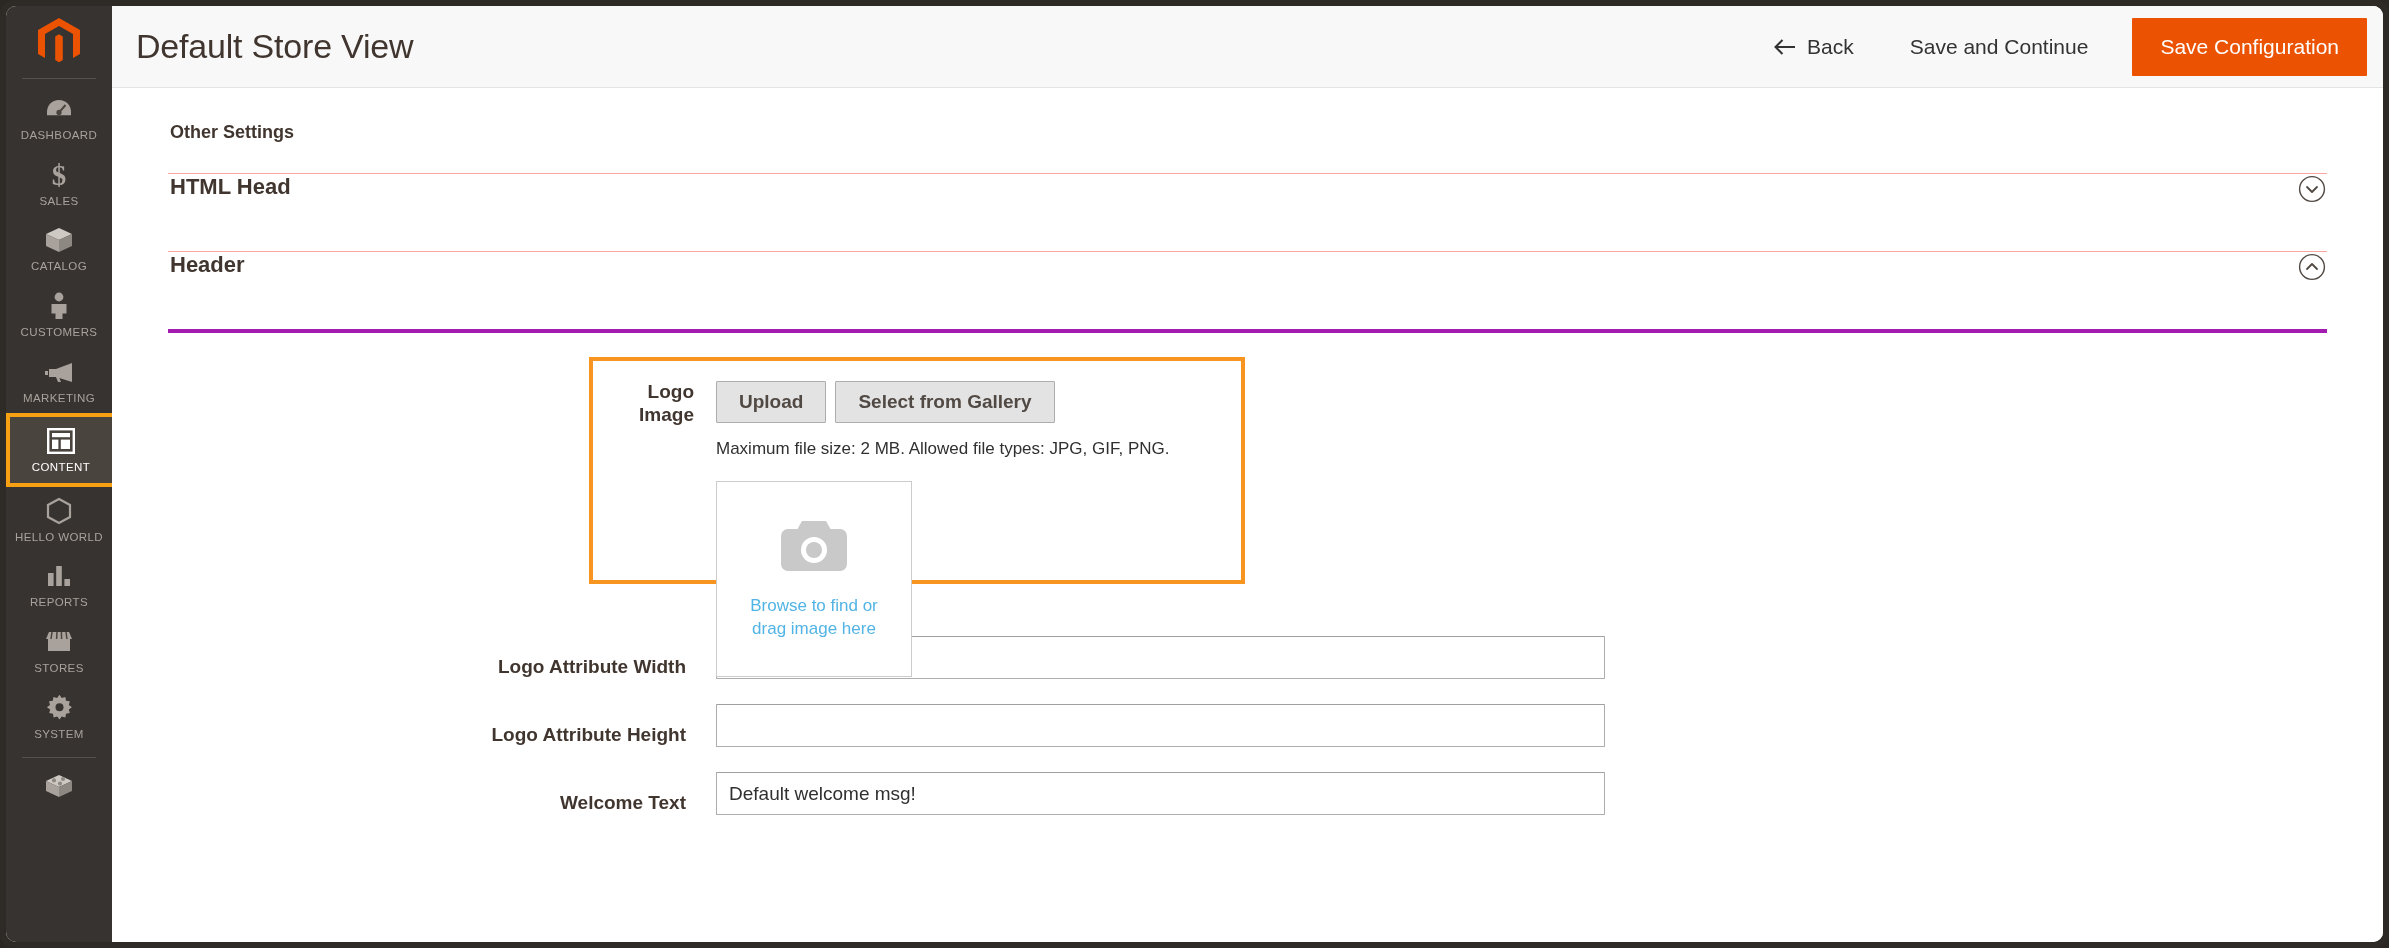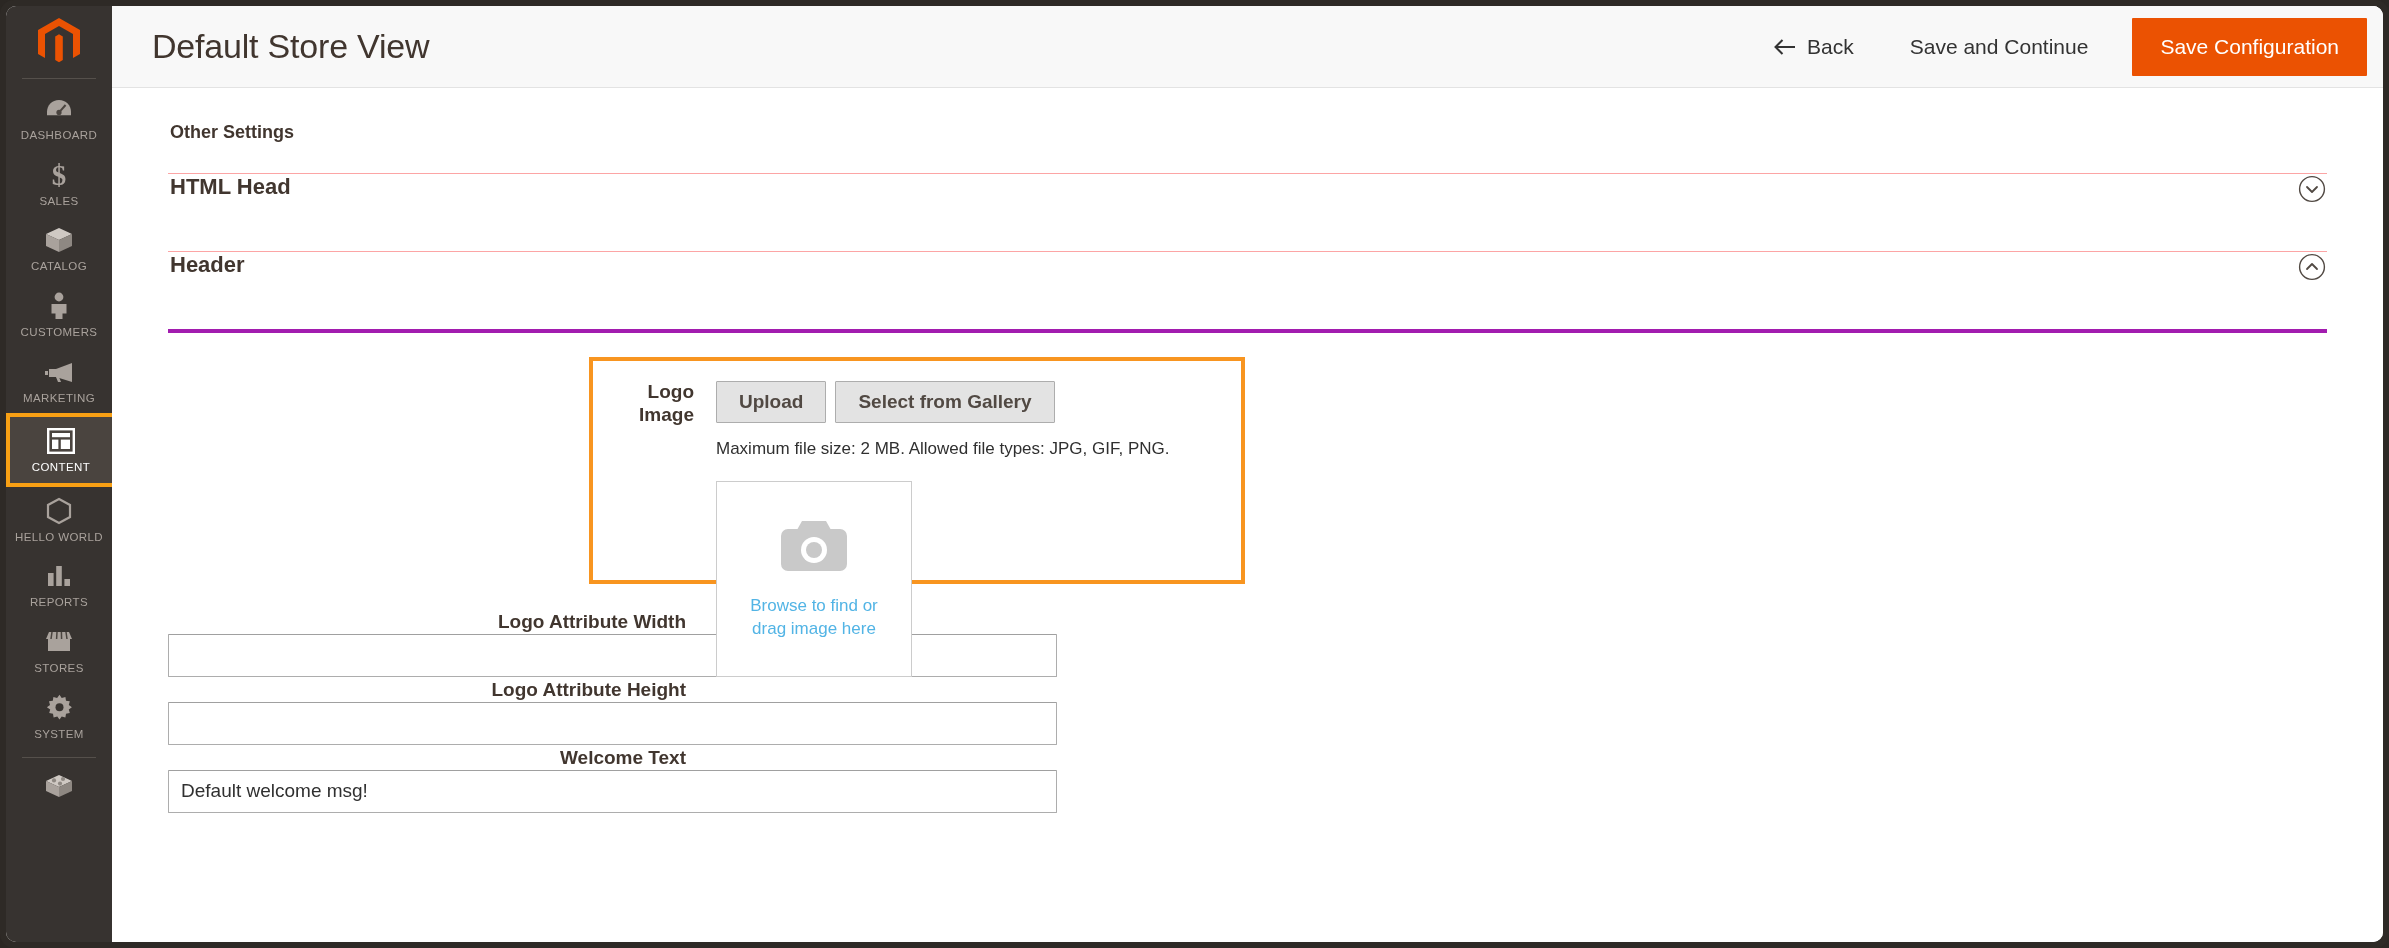--- a/index.html
+++ b/index.html
@@ -110,21 +110,21 @@
   }
 
   
   .page-header {
     position: relative;
     height: 82px;
     background: #f8f8f8;
     border-bottom: 1px solid #e3e3e3;
     display: flex;
     align-items: center;
-    padding: 0 0 0 40px;
+    padding: 0 0 0 24px;
   }
   .page-title {
     font-size: 34px;
     font-weight: 400;
     color: #41362f;
     letter-spacing: -0.2px;
   }
   .header-actions {
     margin-left: auto;
     display: flex;
@@ -285,23 +285,22 @@
   .uploader .camera-icon { margin-bottom: 16px; }
   .uploader .browse-text {
     color: #52b4e5;
     font-size: 17px;
     line-height: 1.33;
     text-align: center;
   }
 
   .simple-field {
     display: flex;
-    align-items: flex-start;
+    align-items: flex-end;
     height: 68px;
-    flex-direction: column;
   }
   .simple-field .field-label { width: 548px; }
   .text-input {
     width: 889px;
     height: 43px;
     border: 1px solid #adadad;
     border-top-color: #a0a0a0;
     background: #ffffff;
     font-family: inherit;
     font-size: 19px;

